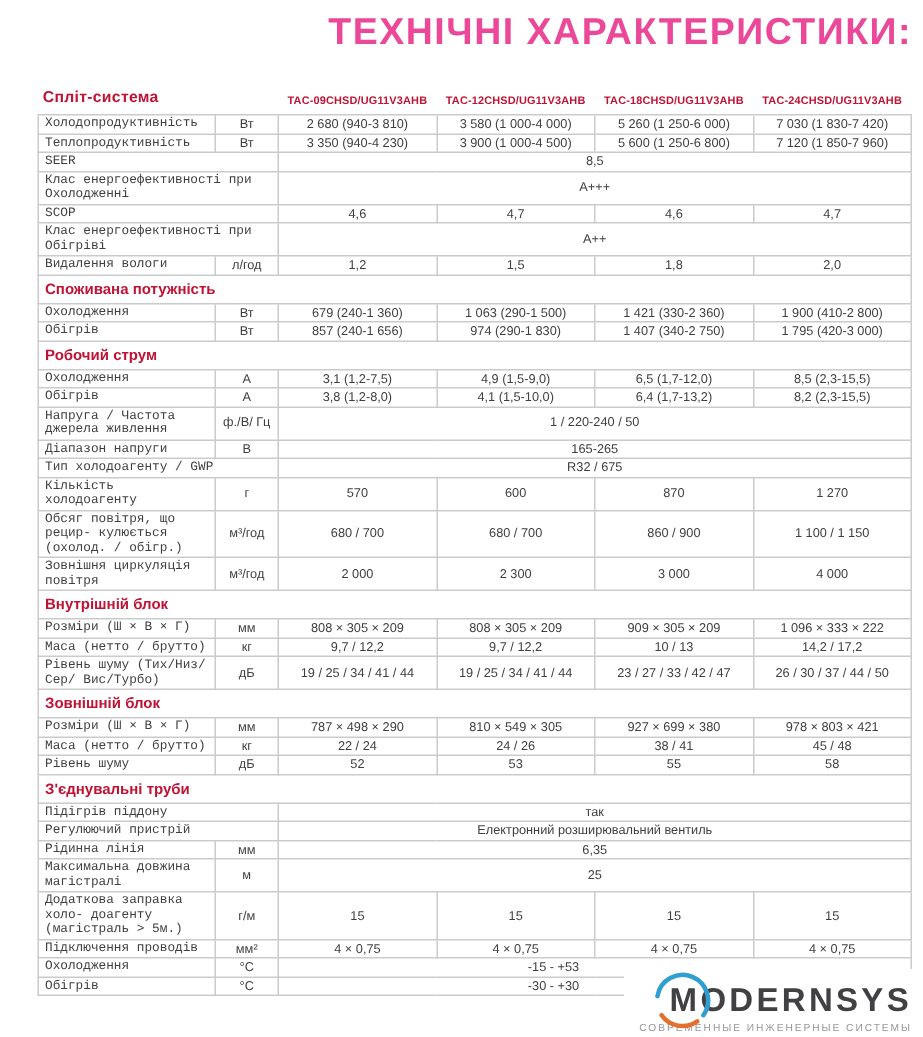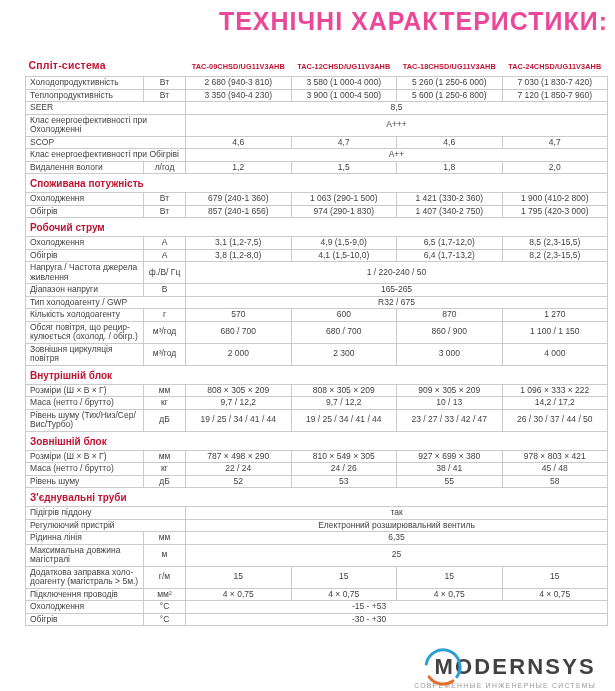--- a/index.html
+++ b/index.html
@@ -54,34 +54,35 @@
     font-size: 8.5px;
     line-height: 9.5px;
     color: var(--body-text, #3f3f41);
     padding: 1px 3px;
     text-align: center;
     vertical-align: middle;
   }
   tbody td.label {
     text-align: left;
     padding-left: 4px;
+    font-family: Liberation Mono, monospace;
   }
   tbody td.section {
     color: var(--accent-red, #c01334);
     font-weight: bold;
     font-size: 10px;
     line-height: 11px;
     text-align: left;
     padding: 4px 4px 3px 4px;
   }
   tbody td.shift { padding-right: 58px; }
 
   .logo {
     position: absolute;
-    right: 18px;
+    right: 6px;
     bottom: 1px;
     background: #ffffff;
     padding: 1px 1px 1px 10px;
     display: flex;
     flex-direction: column;
     align-items: flex-end;
   }
   .logo-row {
     position: relative;
     height: 40px;

